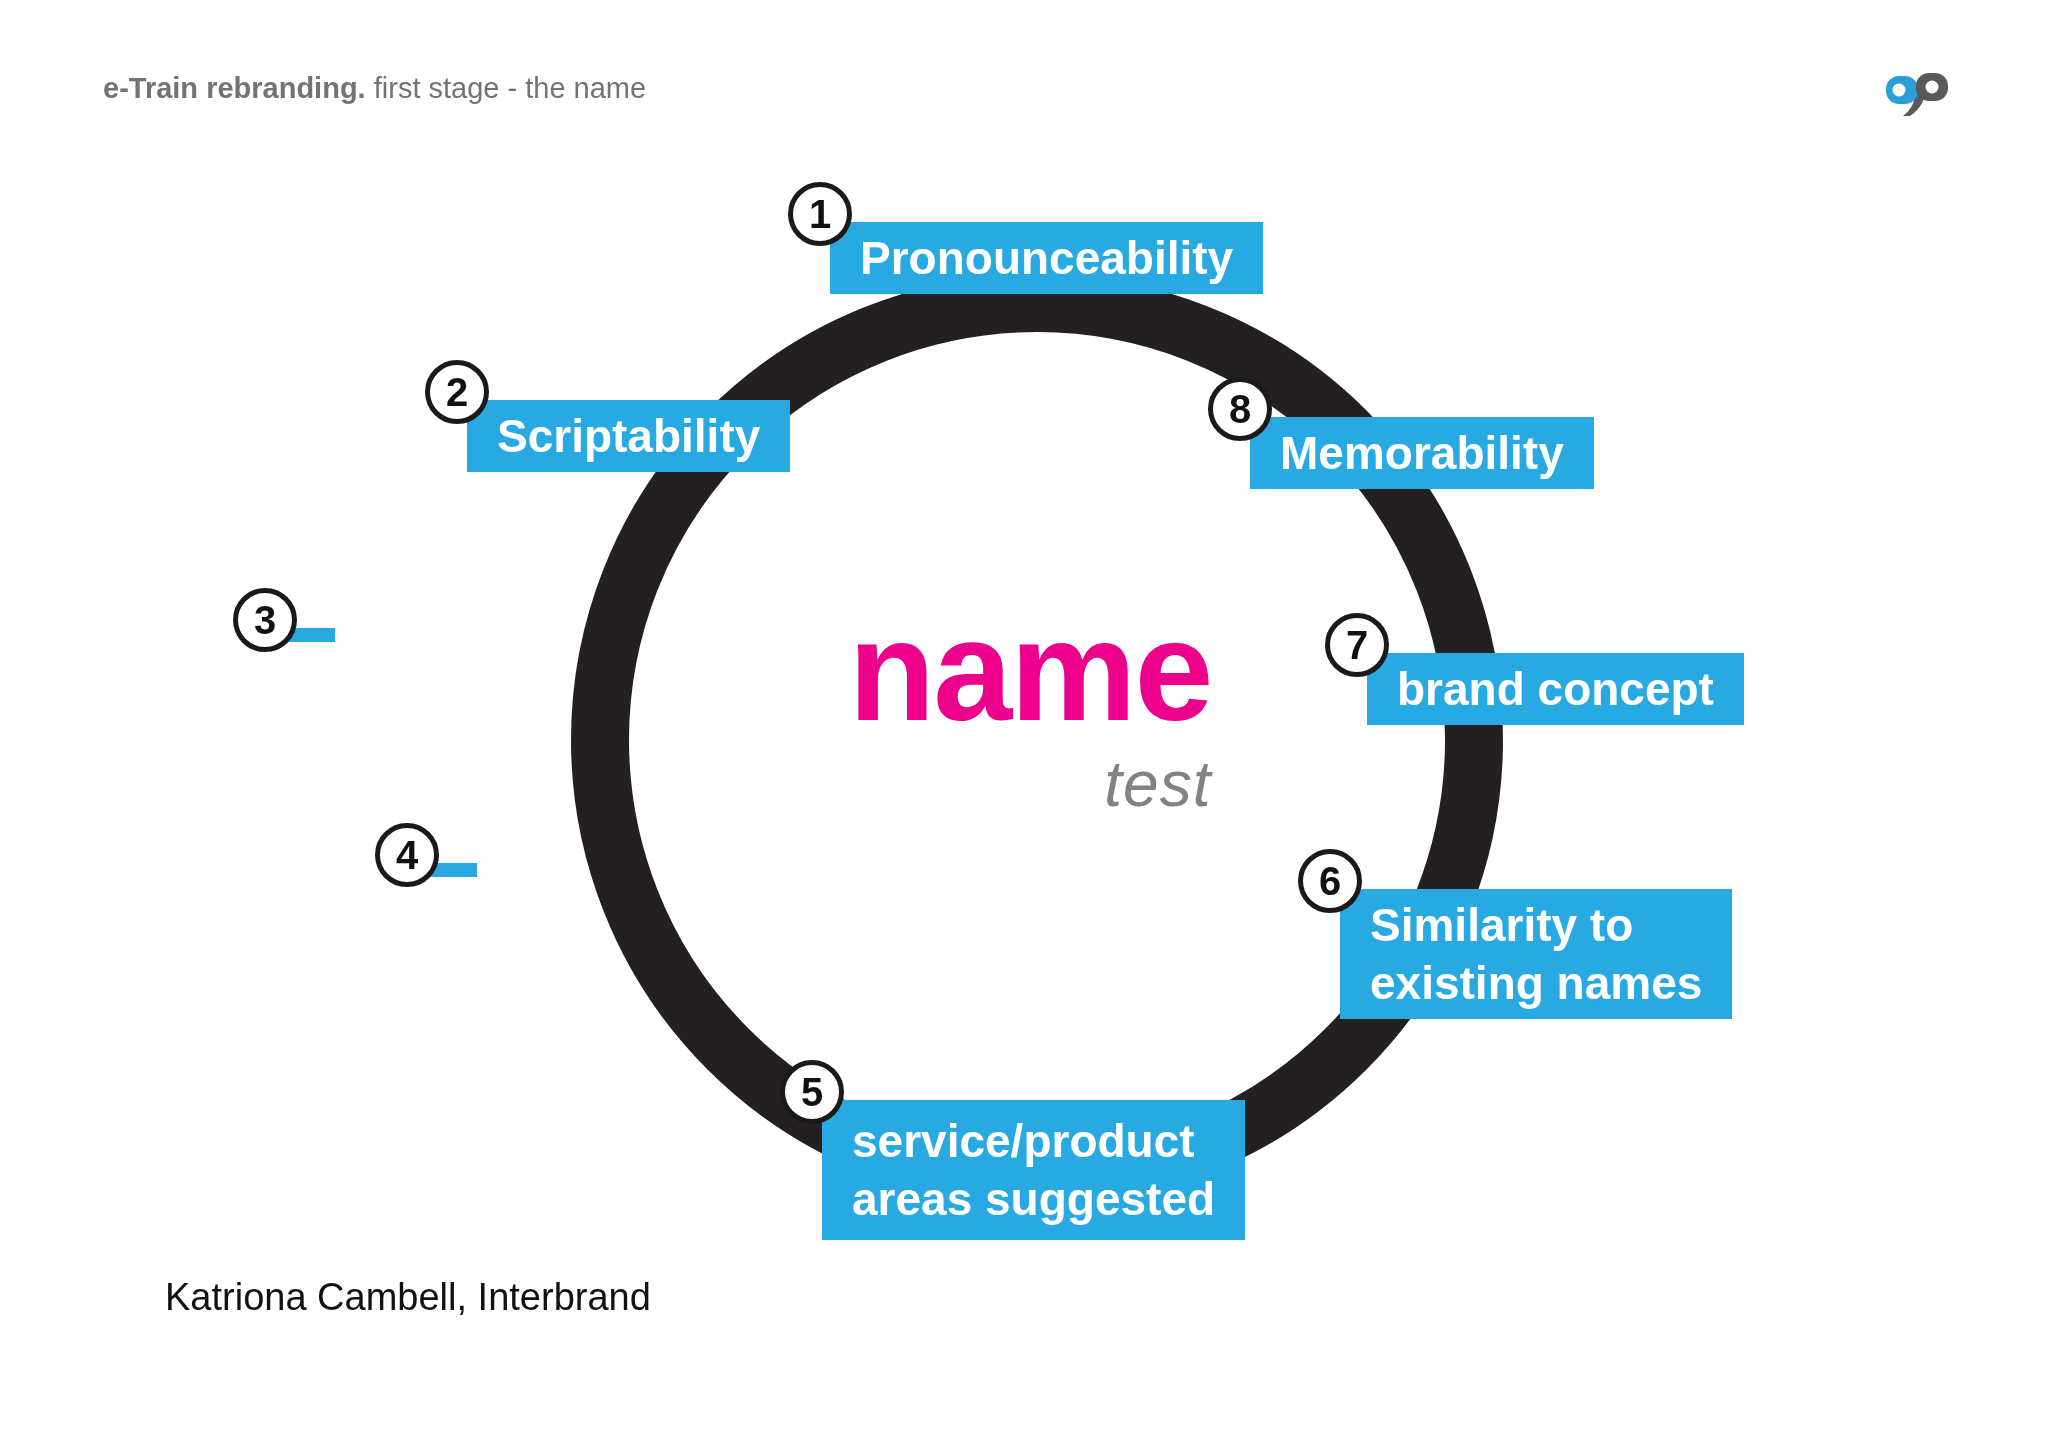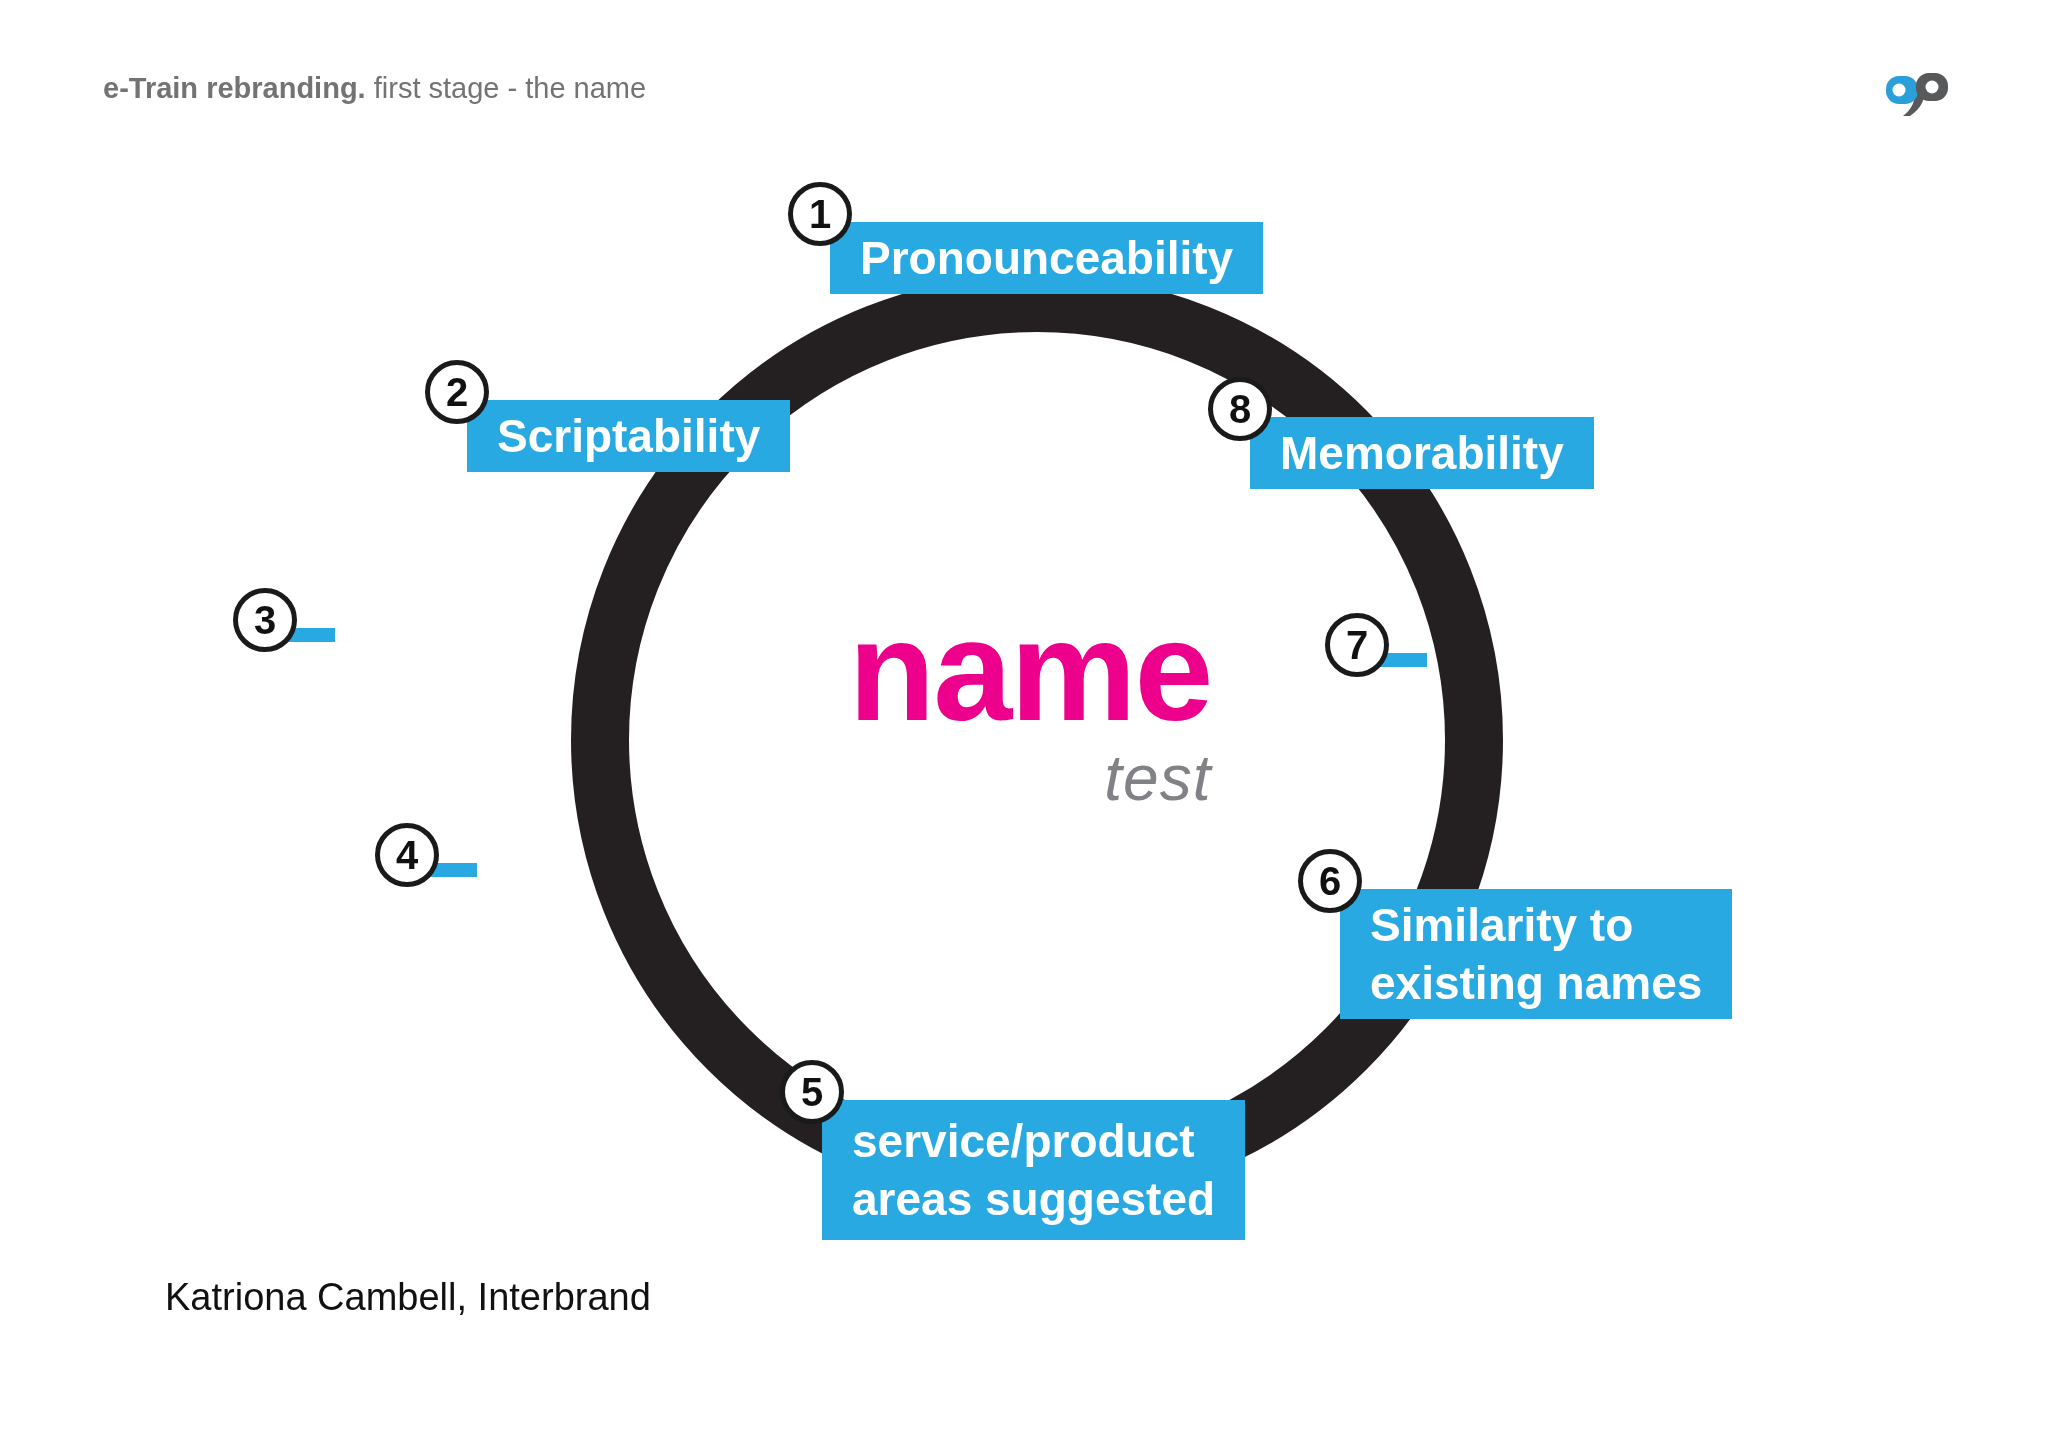--- a/index.html
+++ b/index.html
@@ -29,21 +29,21 @@
   .ring circle{fill:none;stroke:var(--ring-black);stroke-width:58px;}
   .center{
     position:absolute;left:1030px;top:600px;transform:translateX(-50%);
     text-align:right;z-index:2;
   }
   .center .name{
     font-size:142px;line-height:1;font-weight:bold;letter-spacing:-2px;
     color:var(--name-pink);
   }
   .center .test{
-    font-size:64px;line-height:1;font-style:italic;margin-top:4px;
+    font-size:64px;line-height:1;font-style:italic;margin-top:10px;
     color:var(--test-gray);letter-spacing:1px;
   }
   .item{
     position:absolute;z-index:2;background:var(--box-blue);
     padding:7px 30px;
   }
   .item .label{
     color:#ffffff;font-weight:bold;font-size:46px;line-height:58px;
     white-space:pre-line;
   }
@@ -116,20 +116,21 @@
 </div>
 
 <div class="item item-6">
   <div class="badge">6</div>
   <div class="label">Similarity to
 existing names</div>
 </div>
 
 <div class="item item-7">
   <div class="badge">7</div>
+  <div class="label">brand concept</div>
 </div>
 
 <div class="item item-8">
   <div class="badge">8</div>
   <div class="label">Memorability</div>
 </div>
 
 <div class="attribution">Katriona Cambell, Interbrand</div>
 
 </body></html>

